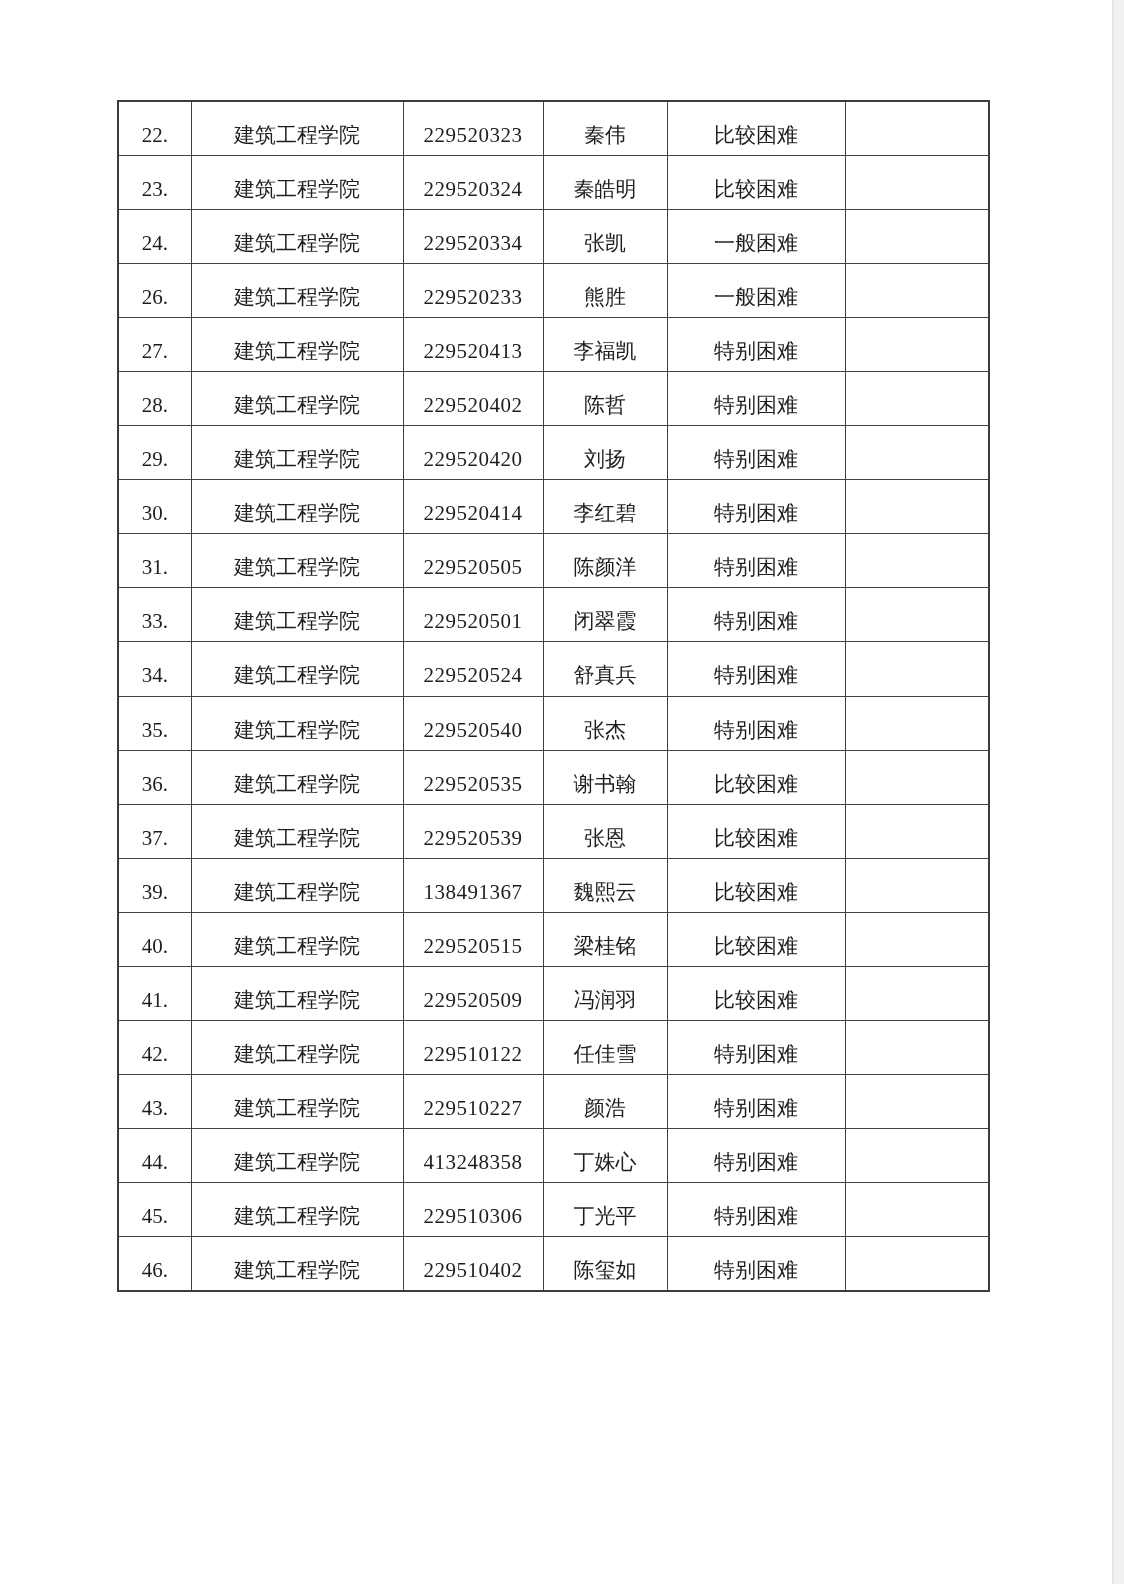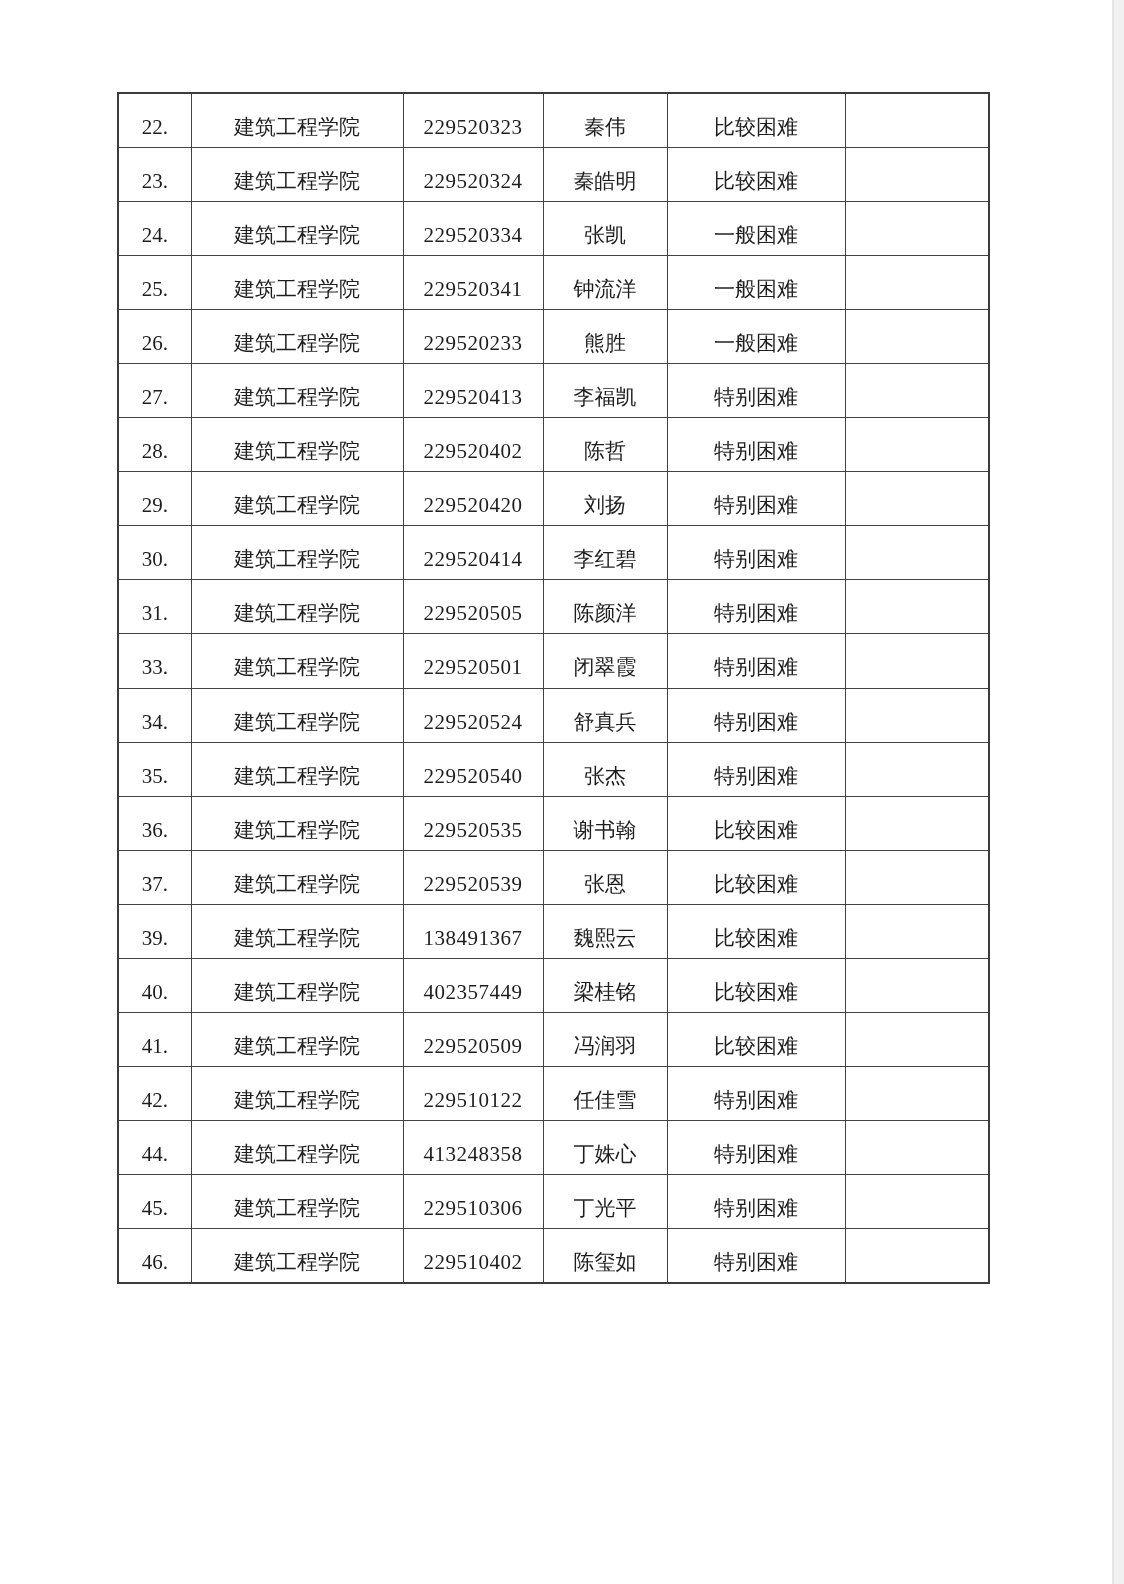--- a/index.html
+++ b/index.html
@@ -20,21 +20,21 @@
     top: 0;
     right: 0;
     width: 10px;
     height: 1584px;
     background: #f1f1f1;
     border-left: 2px solid #e4e4e4;
   }
   table.roster {
     position: absolute;
     left: 117px;
-    top: 92px;
+    top: 100px;
     width: 871px;
     border-collapse: collapse;
     table-layout: fixed;
     border: 2px solid #3c3c3c;
     padding-left: 40px;
   }
   table.roster td {
     border: 1.2px solid #424242;
     height: 54.1px;
     box-sizing: border-box;
@@ -82,28 +82,20 @@
   </tr>
       <tr>
     <td class="c-no">24.</td>
     <td class="c-college">建筑工程学院</td>
     <td class="c-id">229520334</td>
     <td class="c-name">张凯</td>
     <td class="c-level">一般困难</td>
     <td class="c-note"></td>
   </tr>
       <tr>
-    <td class="c-no">25.</td>
-    <td class="c-college">建筑工程学院</td>
-    <td class="c-id">229520341</td>
-    <td class="c-name">钟流洋</td>
-    <td class="c-level">一般困难</td>
-    <td class="c-note"></td>
-  </tr>
-      <tr>
     <td class="c-no">26.</td>
     <td class="c-college">建筑工程学院</td>
     <td class="c-id">229520233</td>
     <td class="c-name">熊胜</td>
     <td class="c-level">一般困难</td>
     <td class="c-note"></td>
   </tr>
       <tr>
     <td class="c-no">27.</td>
     <td class="c-college">建筑工程学院</td>
@@ -188,38 +180,46 @@
     <td class="c-no">39.</td>
     <td class="c-college">建筑工程学院</td>
     <td class="c-id">138491367</td>
     <td class="c-name">魏熙云</td>
     <td class="c-level">比较困难</td>
     <td class="c-note"></td>
   </tr>
       <tr>
     <td class="c-no">40.</td>
     <td class="c-college">建筑工程学院</td>
-    <td class="c-id">402357449</td>
+    <td class="c-id">229520515</td>
     <td class="c-name">梁桂铭</td>
     <td class="c-level">比较困难</td>
     <td class="c-note"></td>
   </tr>
       <tr>
     <td class="c-no">41.</td>
     <td class="c-college">建筑工程学院</td>
     <td class="c-id">229520509</td>
     <td class="c-name">冯润羽</td>
     <td class="c-level">比较困难</td>
     <td class="c-note"></td>
   </tr>
       <tr>
     <td class="c-no">42.</td>
     <td class="c-college">建筑工程学院</td>
     <td class="c-id">229510122</td>
     <td class="c-name">任佳雪</td>
+    <td class="c-level">特别困难</td>
+    <td class="c-note"></td>
+  </tr>
+      <tr>
+    <td class="c-no">43.</td>
+    <td class="c-college">建筑工程学院</td>
+    <td class="c-id">229510227</td>
+    <td class="c-name">颜浩</td>
     <td class="c-level">特别困难</td>
     <td class="c-note"></td>
   </tr>
       <tr>
     <td class="c-no">44.</td>
     <td class="c-college">建筑工程学院</td>
     <td class="c-id">413248358</td>
     <td class="c-name">丁姝心</td>
     <td class="c-level">特别困难</td>
     <td class="c-note"></td>

